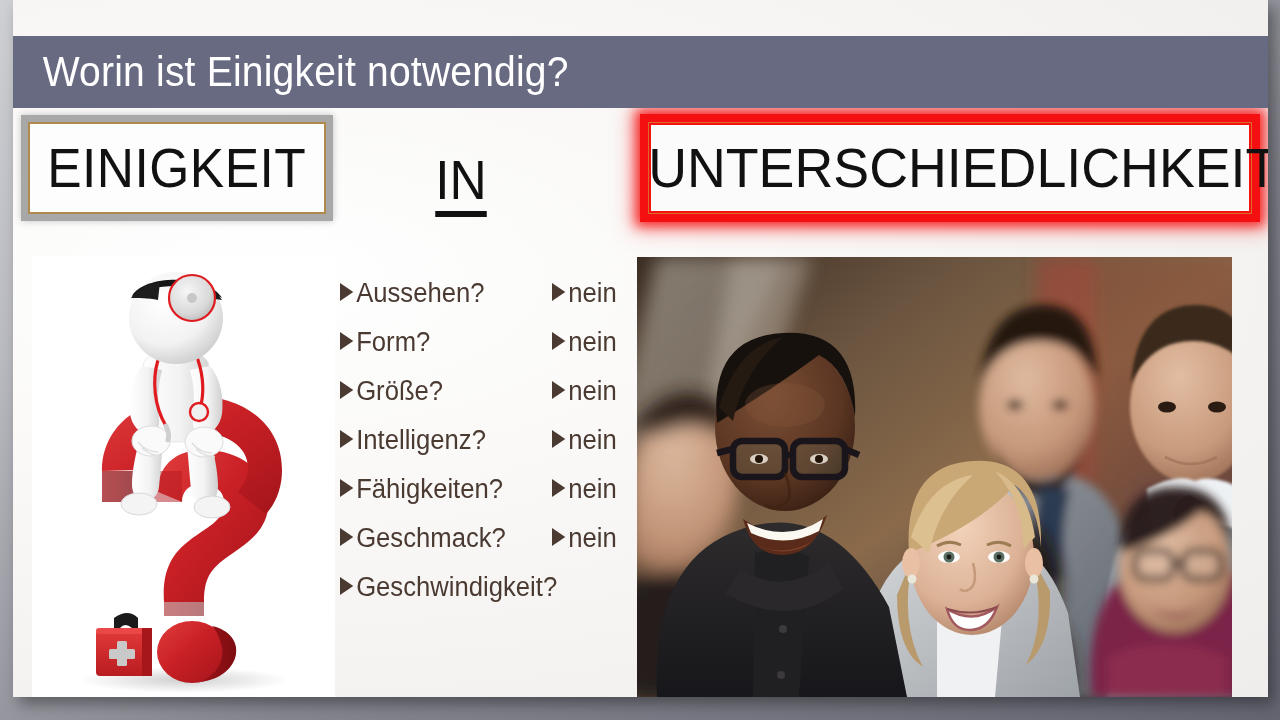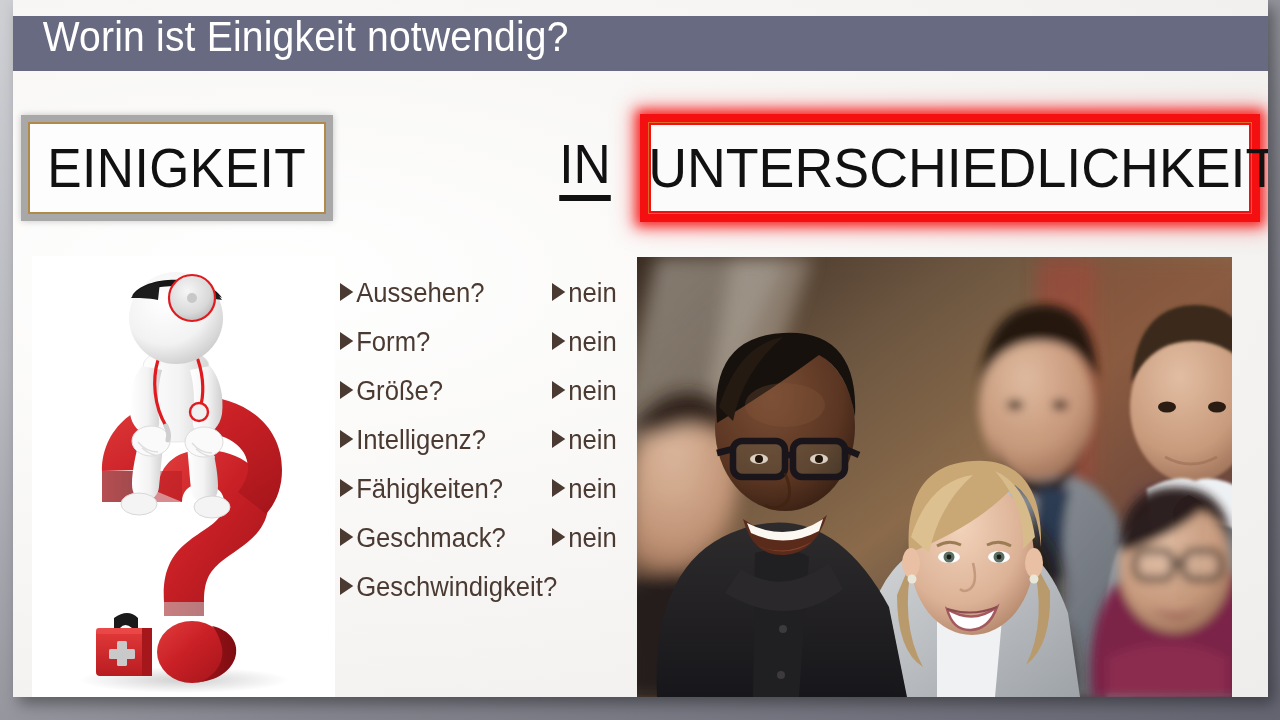--- a/index.html
+++ b/index.html
@@ -31,26 +31,26 @@
     inset: 0;
     background:
       radial-gradient(ellipse at 20% 40%, rgba(255,255,255,1) 0%, rgba(248,247,245,1) 45%, rgba(238,237,235,1) 100%);
     pointer-events: none;
   }
 
   
   #title-banner {
     position: absolute;
     left: 0px;
-    top: 16px;
+    top: 36px;
     width: 1255px;
-    height: 55px;
+    height: 72px;
     background: #676a80;
     display: flex;
-    align-items: flex-start;
+    align-items: center;
     z-index: 6;
   }
   #title-text {
     color: #ffffff;
     font-size: 42px;
     font-weight: 300;
     letter-spacing: 0.2px;
     padding-left: 32px;
     font-family: "Liberation Sans", sans-serif;
     white-space: nowrap;
@@ -98,26 +98,26 @@
     letter-spacing: 0.5px;
     transform: scaleX(0.92);
     line-height: 1;
     white-space: nowrap;
   }
 
   
   #in-wrap {
     position: absolute;
     left: 420px;
-    top: 11px;
+    top: 27px;
     width: 180px;
     height: 106px;
     display: flex;
     align-items: center;
-    justify-content: flex-end;
+    justify-content: flex-start;
   }
   #in-text {
     font-size: 56px;
     font-weight: 300;
     color: #111111;
     border-bottom: 6px solid #111111;
     padding-bottom: 2px;
     line-height: 1.05;
     transform: scaleX(0.92);
   }

